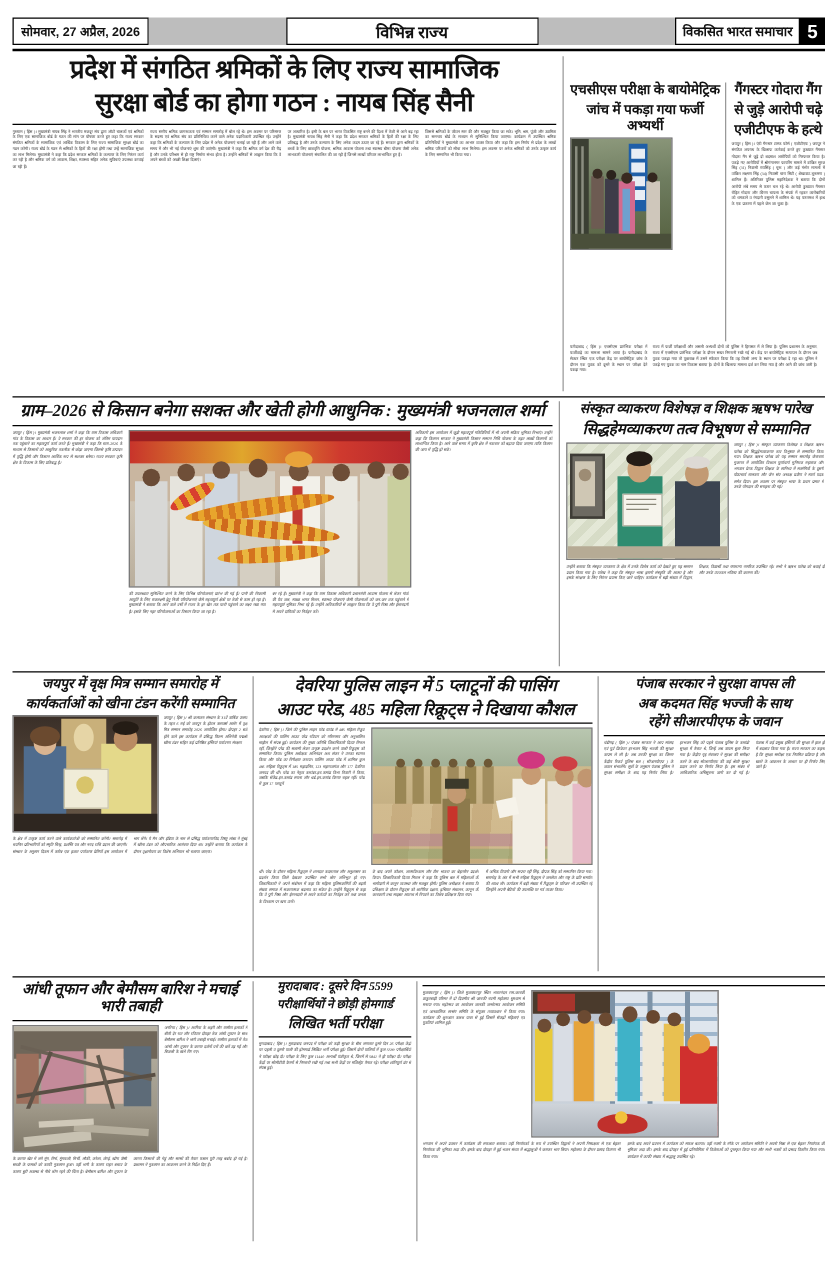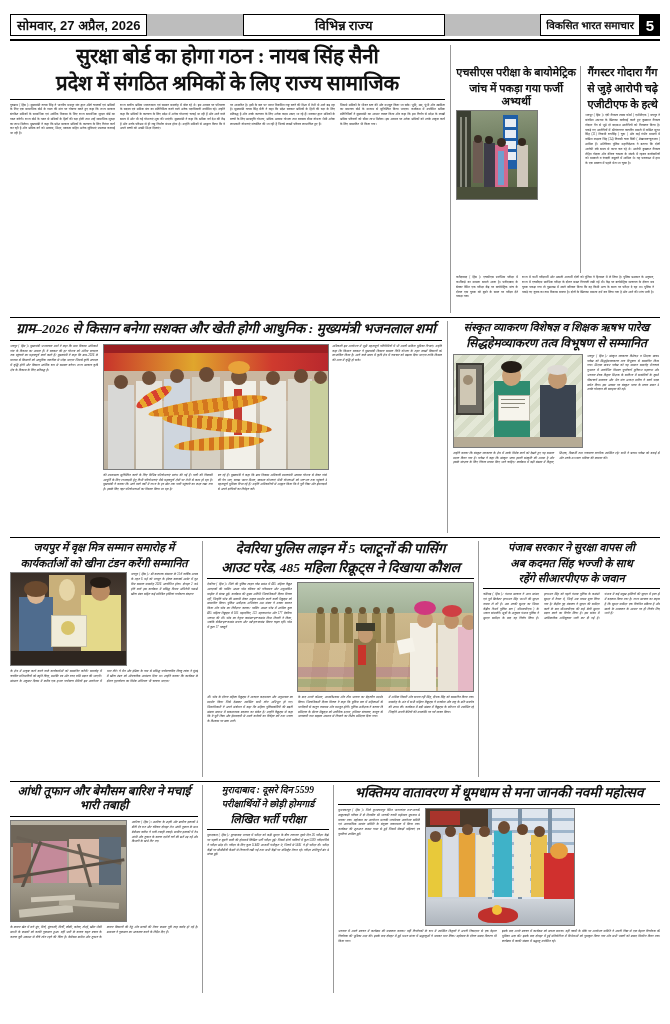--- a/index.html
+++ b/index.html
@@ -25,21 +25,21 @@
 
   
   .masthead {
     display: flex;
     align-items: stretch;
     height: 22px;
     margin-bottom: 3px;
   }
   .mh-date {
     border: 1px solid #000;
-    font-size: 13px;
+    font-size: 10px;
     font-weight: bold;
     display: flex;
     align-items: center;
     padding: 0 6px;
     white-space: nowrap;
     background: #fff;
     font-family: "Liberation Sans", sans-serif;
   }
   .mh-gap { flex: 1 1 auto; background: #bdbdbd; }
   .mh-section {
@@ -147,22 +147,22 @@
     <div class="mh-section">विभिन्न राज्य</div>
     <div class="mh-gap"></div>
     <div class="mh-paper">विकसित भारत समाचार</div>
     <div class="mh-pageno">5</div>
   </div>
   <div class="rule-thick"></div>
 
   <div class="lead-region">
 
     <div class="seg lead-left">
+      <div class="hl hl-lead">प्रदेश में संगठित श्रमिकों के लिए राज्य सामाजिक</div>
       <div class="hl hl-lead">सुरक्षा बोर्ड का होगा गठन : नायब सिंह सैनी</div>
-      <div class="hl hl-lead">प्रदेश में संगठित श्रमिकों के लिए राज्य सामाजिक</div>
       <div class="rule-thin"></div>
       <div class="cols" style="height:128px;">
         <div class="body-col">गुरुग्राम ( हिंस )। मुख्यमंत्री नायब सिंह ने भारतीय मजदूर संघ द्वारा ऑटो चालकों एवं श्रमिकों के लिए एक सामाजिक बोर्ड के गठन की मांग पर घोषणा करते हुए कहा कि राज्य सरकार संगठित श्रमिकों के सामाजिक एवं आर्थिक विकास के लिए राज्य सामाजिक सुरक्षा बोर्ड का गठन करेगी। राज्य बोर्ड के गठन से श्रमिकों के हितों की रक्षा होगी तथा उन्हें सामाजिक सुरक्षा का लाभ मिलेगा। मुख्यमंत्री ने कहा कि प्रदेश सरकार श्रमिकों के कल्याण के लिए निरंतर कार्य कर रही है और श्रमिक वर्ग को आवास, शिक्षा, स्वास्थ्य सहित अनेक सुविधाएं उपलब्ध करवाई जा रही हैं।</div>
         <div class="body-col">राज्य स्तरीय श्रमिक जागरूकता एवं सम्मान समारोह में बोल रहे थे। इस अवसर पर परिसरण के सदस्य एवं श्रमिक संघ का प्रतिनिधित्व करने वाले अनेक पदाधिकारी उपस्थित रहे। उन्होंने कहा कि श्रमिकों के कल्याण के लिए प्रदेश में अनेक योजनाएं चलाई जा रही हैं और आने वाले समय में और भी नई योजनाएं शुरू की जाएंगी। मुख्यमंत्री ने कहा कि श्रमिक वर्ग देश की रीढ़ है और उनके परिश्रम से ही राष्ट्र निर्माण संभव होता है। उन्होंने श्रमिकों से आह्वान किया कि वे अपने बच्चों को अच्छी शिक्षा दिलाएं।</div>
         <div class="body-col">पर आधारित है। इसी के बल पर भारत विकसित राष्ट्र बनने की दिशा में तेजी से आगे बढ़ रहा है। मुख्यमंत्री नायब सिंह सैनी ने कहा कि प्रदेश सरकार श्रमिकों के हितों की रक्षा के लिए प्रतिबद्ध है और उनके कल्याण के लिए अनेक कदम उठाए जा रहे हैं। सरकार द्वारा श्रमिकों के बच्चों के लिए छात्रवृत्ति योजना, श्रमिक आवास योजना तथा स्वास्थ्य बीमा योजना जैसी अनेक लाभकारी योजनाएं संचालित की जा रही हैं जिनसे लाखों परिवार लाभान्वित हुए हैं।</div>
         <div class="body-col">जिससे श्रमिकों के जीवन स्तर की और मजबूत किया जा सके। भूमि, श्रम, पूंजी और उद्यमिता का समन्वय बोर्ड के माध्यम से सुनिश्चित किया जाएगा। कार्यक्रम में उपस्थित श्रमिक प्रतिनिधियों ने मुख्यमंत्री का आभार व्यक्त किया और कहा कि इस निर्णय से प्रदेश के लाखों श्रमिक परिवारों को सीधा लाभ मिलेगा। इस अवसर पर अनेक श्रमिकों को उनके उत्कृष्ट कार्य के लिए सम्मानित भी किया गया।</div>
       </div>
     </div>
 
     <div class="seg lead-right">
@@ -415,21 +415,20 @@
 
     <div class="seg r4-b">
       <div class="hl hl-xsmall">मुरादाबाद : दूसरे दिन 5599</div>
       <div class="hl hl-xsmall">परीक्षार्थियों ने छोड़ी होमगार्ड</div>
       <div class="hl hl-xsmall" style="font-size:11px;">लिखित भर्ती परीक्षा</div>
       <div class="rule-thin"></div>
       <div class="body-col" style="height:160px;">मुरादाबाद ( हिंस )। मुरादाबाद जनपद में परीक्षा को कड़ी सुरक्षा के बीच लगातार दूसरे दिन 26 परीक्षा केंद्रों पर पहली व दूसरी पाली की होमगार्ड लिखित भर्ती परीक्षा हुई। जिसमें दोनों पालियों में कुल 5599 परीक्षार्थियों ने परीक्षा छोड़ दी। परीक्षा के लिए कुल 11440 अभ्यर्थी पंजीकृत थे, जिनमें से 5841 ने ही परीक्षा दी। परीक्षा केंद्रों पर सीसीटीवी कैमरों से निगरानी रखी गई तथा सभी केंद्रों पर मजिस्ट्रेट तैनात रहे। परीक्षा शांतिपूर्ण ढंग से संपन्न हुई।</div>
     </div>
 
     <div class="seg r4-c">
-      <div class="hl hl-med">भक्तिमय वातावरण में धूमधाम से मना जानकी नवमी महोत्सव</div>
       <div class="rule-thin"></div>
       <div style="display:flex;gap:5px;">
         <div class="body-col" style="width:82px;height:116px;">मुजफ्फरपुर ( हिंस )। जिले मुजफ्फरपुर स्थित भारतनंदन राम-जानकी ठाकुरबाड़ी परिसर में दो दिवसीय श्री जानकी नवमी महोत्सव धूमधाम से मनाया गया। महोत्सव का आयोजन जानकी जन्मोत्सव आयोजन समिति एवं आध्यात्मिक सत्संग समिति के संयुक्त तत्वावधान में किया गया। कार्यक्रम की शुरुआत कलश यात्रा से हुई जिसमें सैकड़ों महिलाएं एवं युवतियां शामिल हुईं।</div>
 
         <div class="photo" style="width:148px;height:116px;">
           <div class="rect" style="left:0;top:0;width:100%;height:100%;background:linear-gradient(180deg,#b9c2cf,#cfd6de);"></div>
           <div class="rect" style="left:0;top:0;width:100%;height:18px;background:#4a3a2c;"></div>
           <div class="rect" style="left:4px;top:2px;width:30px;height:14px;background:#a8342c;"></div>
           <div class="rect" style="left:62px;top:0;width:86px;height:116px;background:repeating-linear-gradient(180deg,#dfe6ee 0 9px,#9fb6cc 9px 12px);"></div>
           <div class="rect" style="left:62px;top:0;width:4px;height:116px;background:#7d93a8;"></div>

